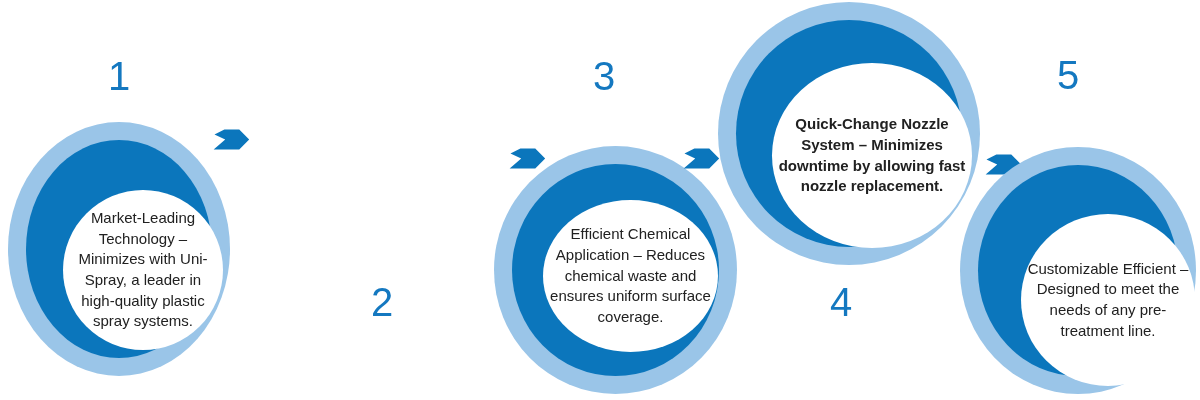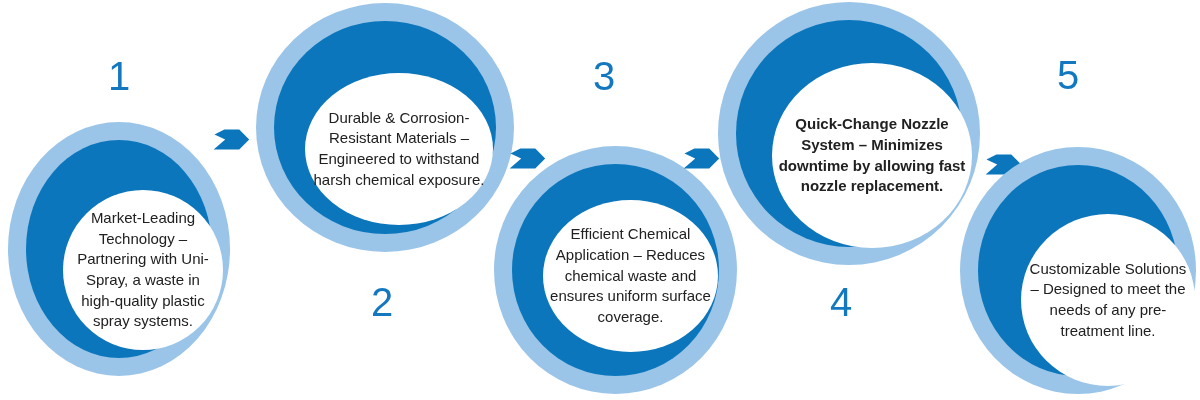--- a/index.html
+++ b/index.html
@@ -65,37 +65,30 @@
 </style>
 </head>
 <body>
 
 <div class="canvas">
 
   <div class="step-number n1">1</div>
   <div class="circle c1">
     <div class="ring">
       <div class="core">
-        <p>Market-Leading Technology – Partnering with Uni-Spray, a waste in high-quality plastic spray systems.</p>
+        <p>Market-Leading Technology – Minimizes with Uni-Spray, a leader in high-quality plastic spray systems.</p>
       </div>
     </div>
   </div>
 
   <svg class="arrow a1" viewBox="0 0 46 30">
     <polygon points="3,9 15,3 33,3 45,15 33,27 2,27 16,15"></polygon>
   </svg>
 
   <div class="step-number n2">2</div>
-  <div class="circle c2">
-    <div class="ring">
-      <div class="core">
-        <p>Durable &amp; Corrosion-Resistant Materials – Engineered to withstand harsh chemical exposure.</p>
-      </div>
-    </div>
-  </div>
 
   <svg class="arrow a2" viewBox="0 0 46 30">
     <polygon points="3,9 15,3 33,3 45,15 33,27 2,27 16,15"></polygon>
   </svg>
 
   <div class="step-number n3">3</div>
   <div class="circle c3">
     <div class="ring">
       <div class="core">
         <p>Efficient Chemical Application – Reduces chemical waste and ensures uniform surface coverage.</p>
@@ -117,18 +110,18 @@
   </div>
 
   <svg class="arrow a4" viewBox="0 0 46 30">
     <polygon points="3,9 15,3 33,3 45,15 33,27 2,27 16,15"></polygon>
   </svg>
 
   <div class="step-number n5">5</div>
   <div class="circle c5">
     <div class="ring">
       <div class="core">
-        <p>Customizable Solutions – Designed to meet the needs of any pre-treatment line.</p>
+        <p>Customizable Efficient – Designed to meet the needs of any pre-treatment line.</p>
       </div>
     </div>
   </div>
 
 </div>
 
 </body></html>

